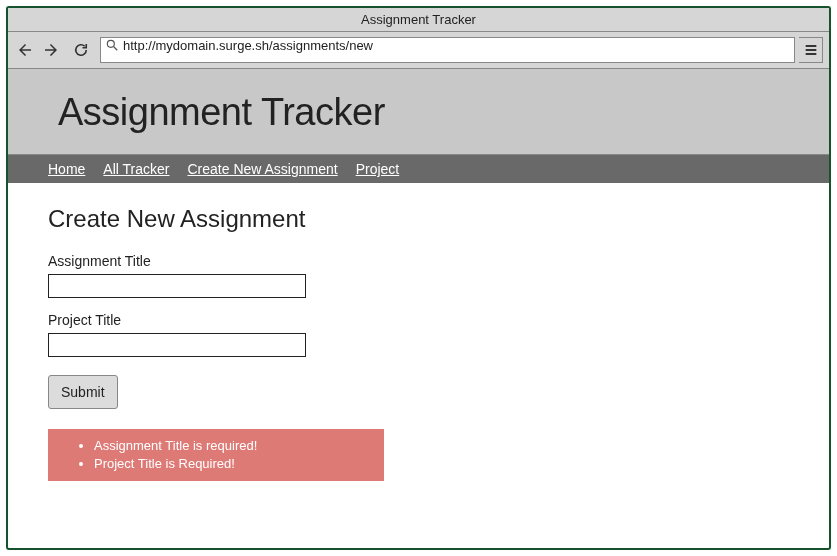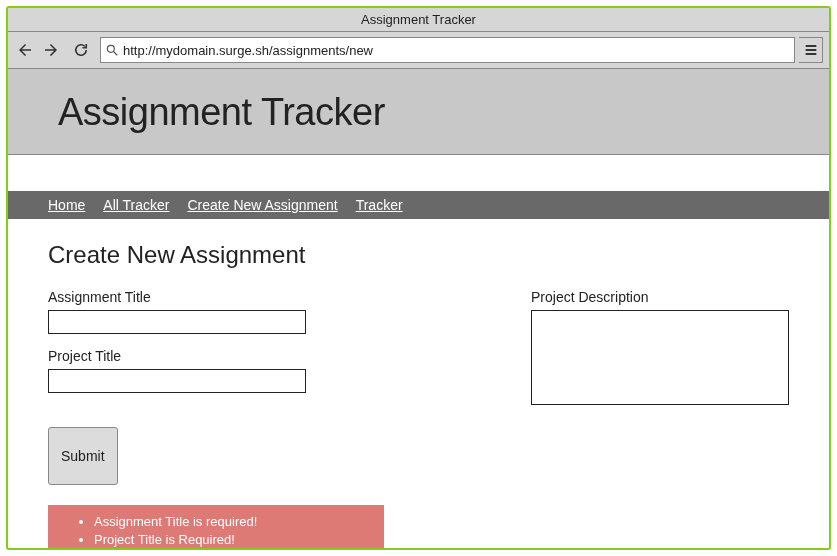--- a/index.html
+++ b/index.html
@@ -4,21 +4,21 @@
   <style>
     * { box-sizing: border-box; margin: 0; padding: 0; }
     body {
       font-family: Helvetica, Arial, sans-serif;
       background: #fff;
       padding: 6px;
       width: 837px;
       height: 556px;
     }
     .window {
-      border: 2px solid #84cc16;
+      border: 2px solid #14532d;
       border-radius: 3px;
       height: 544px;
       overflow: hidden;
       background: #fff;
     }
     .titlebar {
       background: #d6d6d6;
       border-bottom: 1.5px solid #888;
       text-align: center;
       font-size: 13px;
@@ -41,21 +41,21 @@
       justify-content: center;
       color: #333;
     }
     .tb-btn svg { width: 18px; height: 18px; }
     .urlbar {
       flex: 1;
       background: #fff;
       border: 1.5px solid #888;
       height: 26px;
       display: flex;
-      align-items: center;
+      align-items: flex-start;
       padding: 0 4px;
       margin-left: 4px;
     }
     .urlbar svg { width: 14px; height: 14px; color: #555; flex-shrink: 0; }
     .urlbar input {
       border: none;
       outline: none;
       flex: 1;
       font-size: 13px;
       padding-left: 4px;
@@ -81,42 +81,40 @@
       font-size: 38px;
       font-weight: 500;
       color: #222;
       letter-spacing: -0.5px;
     }
     .navbar {
       background: #696969;
       padding: 6px 0 6px 40px;
       display: flex;
       gap: 18px;
-      margin-top: 36px;
     }
     .navbar a {
       color: #fff;
       font-size: 14px;
       text-decoration: underline;
       cursor: pointer;
     }
     .content {
       padding: 22px 40px;
     }
     .content h2 {
       font-size: 24px;
       font-weight: 500;
       color: #222;
       margin-bottom: 20px;
     }
     .form-row {
       display: flex;
-      gap: 33px;
+      gap: 3px;
       margin-bottom: 16px;
-      justify-content: space-between;
     }
     .form-col {
       display: flex;
       flex-direction: column;
       gap: 14px;
     }
     .field label {
       display: block;
       font-size: 14px;
       color: #222;
@@ -136,21 +134,21 @@
       border: 1.5px solid #222;
       background: #fff;
       resize: none;
       font-size: 13px;
       padding: 4px;
     }
     .submit-btn {
       background: #dcdcdc;
       border: 1.5px solid #888;
       border-radius: 3px;
-      padding: 20px 12px;
+      padding: 8px 12px;
       font-size: 14px;
       color: #222;
       cursor: pointer;
       margin-top: 2px;
     }
     .error-box {
       background: #de7a76;
       color: #fff;
       width: 336px;
       padding: 8px 12px 8px 30px;
@@ -202,43 +200,37 @@
   </div>
 
   <div class="app-header">
     <h1>Assignment Tracker</h1>
   </div>
 
   <div class="navbar">
     <a>Home</a>
     <a>All Tracker</a>
     <a>Create New Assignment</a>
-    <a>Tracker</a>
+    <a>Project</a>
   </div>
 
   <div class="content">
     <h2>Create New Assignment</h2>
 
     <div class="form-row">
       <div class="form-col">
         <div class="field">
           <label>Assignment Title</label>
           <input type="text" value="" style="">
         </div>
         <div class="field">
           <label>Project Title</label>
           <input type="text" value="" style="">
         </div>
       </div>
-      <div class="form-col">
-        <div class="field">
-          <label>Project Description</label>
-          <textarea style=""></textarea>
-        </div>
-      </div>
     </div>
 
     <button class="submit-btn">Submit</button>
 
     <div class="error-box">
       <ul>
         <li>Assignment Title is required!</li>
         <li>Project Title is Required!</li>
       </ul>
     </div>

